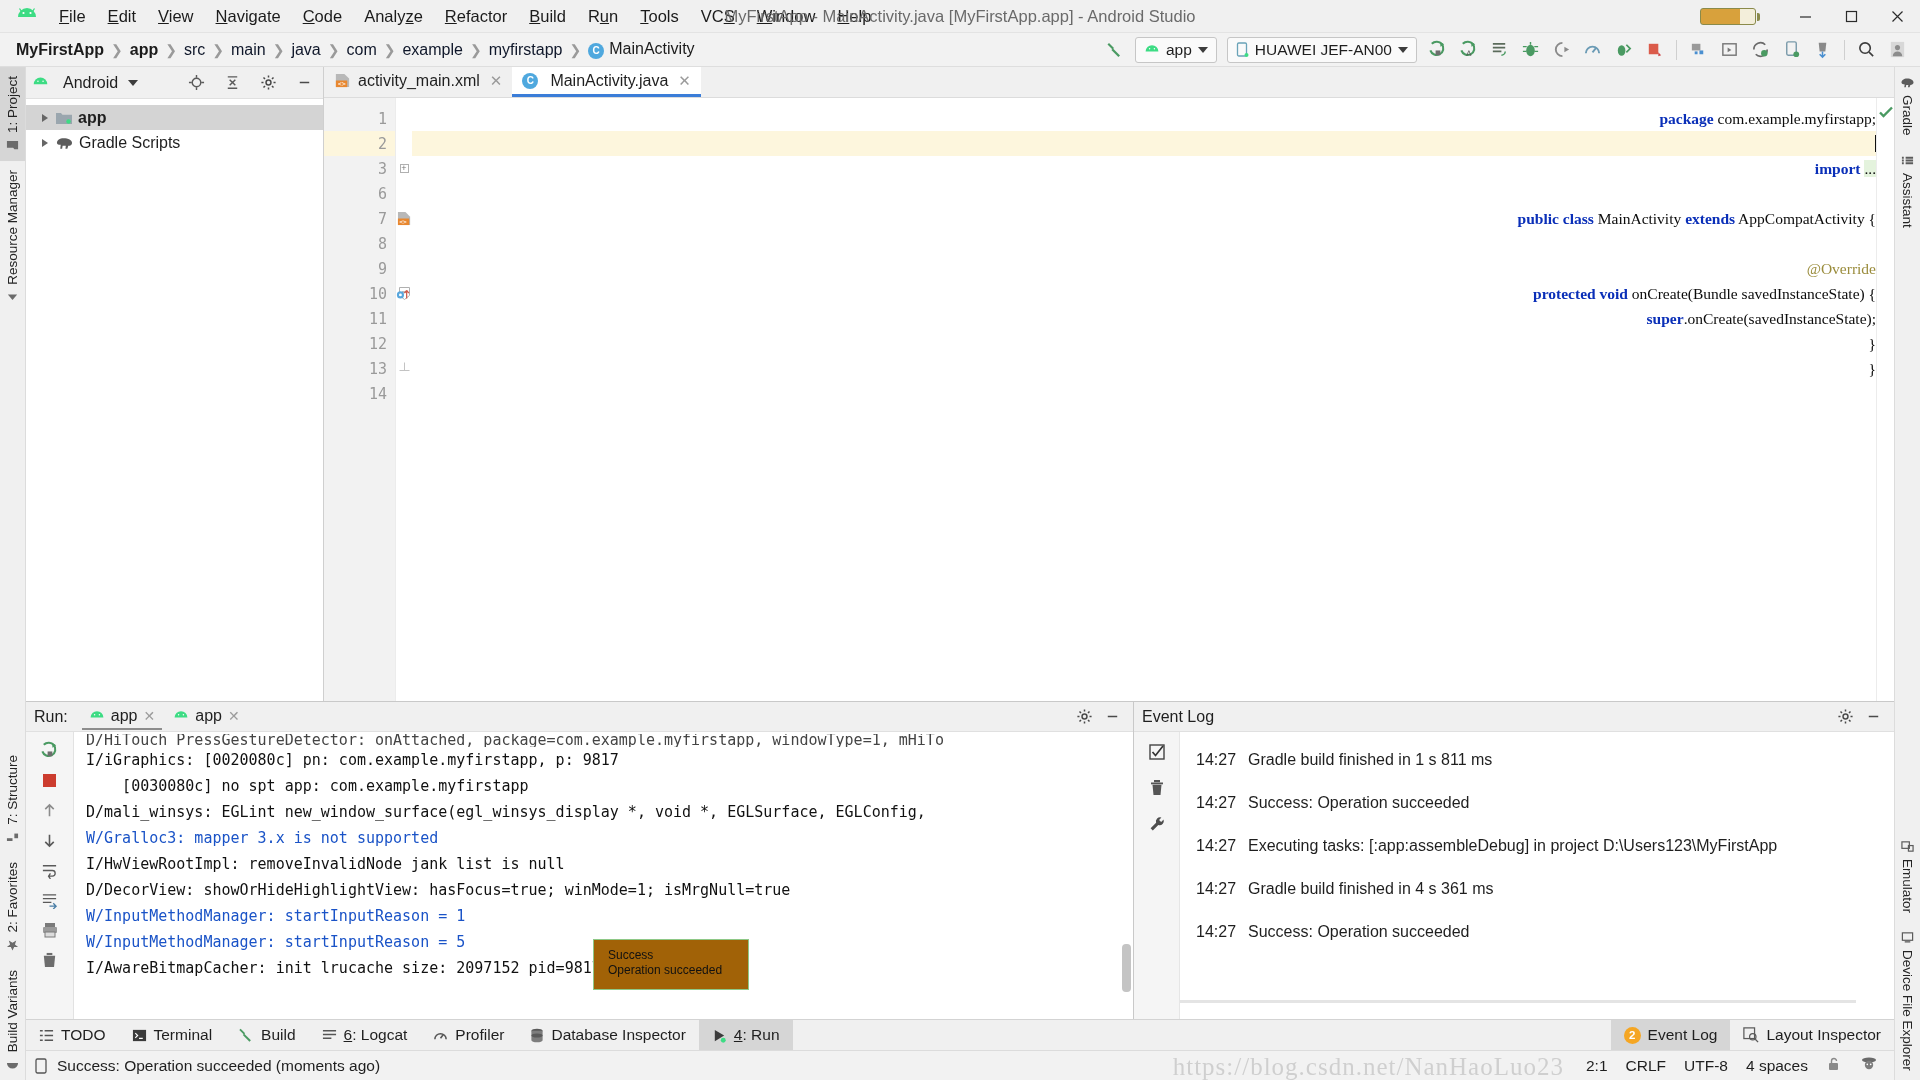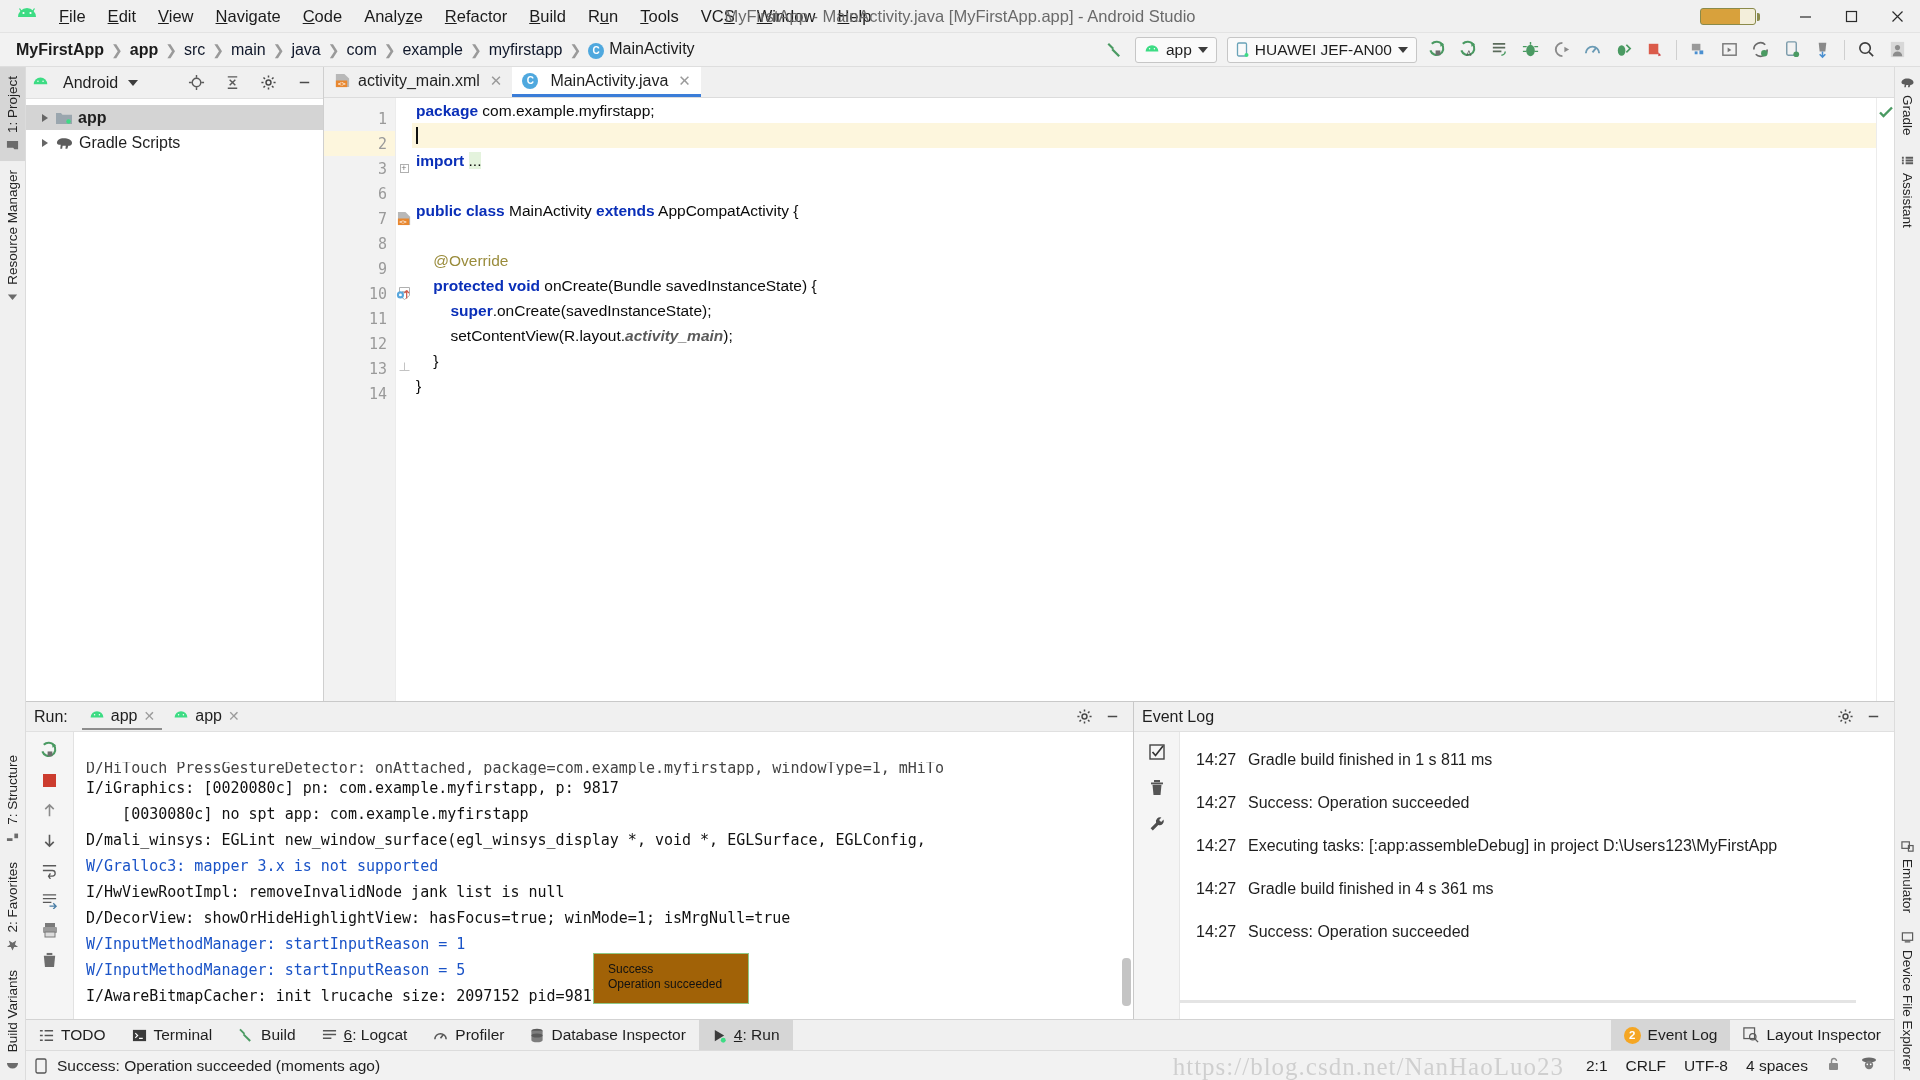--- a/index.html
+++ b/index.html
@@ -102,22 +102,22 @@
     font-family:"DejaVu Sans Mono", monospace; font-size:15px; color:#9a9a9a; padding-top:8px;
     position:relative;
   }
   .gline{ height:25px; display:flex; align-items:center; justify-content:flex-end; padding-right:8px; position:relative; }
   .gline.cur{ background:#fdf6dd; }
   .gmark{ position:absolute; right:-17px; width:16px;height:16px; display:flex;align-items:center;justify-content:center;}
   .foldcol{ width:16px; flex:0 0 16px; background:#fff; padding-top:8px; }
   .fline{ height:25px; display:flex; align-items:center; justify-content:center; }
   .fold{ width:9px;height:9px;border:1px solid #b0b0b0;background:#fff;font-size:9px;line-height:7px;text-align:center;color:#777;}
   .code{
-    flex:1 1 auto; padding-top:0; font-family:Liberation Sans, sans-serif; font-size:15.5px;
-    color:#0b0b0b; min-width:0; overflow:hidden; position:relative;
+    flex:1 1 auto; padding-top:8px; font-family:Liberation Serif, serif; font-size:15.5px;
+    color:#0b0b0b; min-width:0; overflow:hidden; position:relative;text-align:right;
   }
   .cline{ height:25px; line-height:25px; white-space:pre; padding-left:4px; }
   .cline.cur{ background:#fdf6dd; }
   .kw{ color:#0a2fb8; font-weight:bold; }
   .ann{ color:#9a8c3c; }
   .fld{ color:#5b5b5b; font-style:italic; font-weight:bold; }
   .fldbg{ background:#e4f3dd; }
   .caret-bar{ display:inline-block;width:1.5px;height:17px;background:#111;vertical-align:-3px; }
   .markers{ width:18px;flex:0 0 18px;background:#fff;border-left:1px solid #ececec;position:relative; }
 
@@ -128,21 +128,21 @@
   .paneheader .t{ font-size:16px; margin-right:10px; }
   .rtab{ display:flex;align-items:center;gap:6px;font-size:16px;padding:3px 7px;border-bottom:2px solid transparent;cursor:default;}
   .rtab.active{ border-bottom:2px solid #8d8d8d; }
   .rtab .x{ color:#9c9c9c; font-size:14px; }
   .pane-actions{ margin-left:auto; display:flex; align-items:center; gap:2px; }
   .runbody{ flex:1 1 auto; display:flex; min-height:0; }
   .runtools{ width:48px;flex:0 0 48px;background:#f5f5f5;border-right:1px solid #e2e2e2;display:flex;flex-direction:column;align-items:center;padding-top:4px;gap:2px;}
   .rtbtn{ width:30px;height:28px;display:flex;align-items:center;justify-content:center;border-radius:3px;}
   .console{
     flex:1 1 auto; font-family:"DejaVu Sans Mono", monospace; font-size:15px; color:#111;
-    padding:16px 0 0 12px; overflow:hidden; position:relative; background:#fff; min-width:0;margin-top:14px;
+    padding:2px 0 0 12px; overflow:hidden; position:relative; background:#fff; min-width:0;
   }
   .logline{ height:26px; line-height:26px; white-space:pre; }
   .logline.clip{ height:13px; line-height:13px; overflow:hidden; color:#444; }
   .lw{ color:#1a53c7; }
   .toast{
     position:absolute; background:#a16207; border:1px solid #8ec886; padding:8px 14px 10px 14px;
     font-family:"Liberation Sans", sans-serif; font-size:12px; line-height:1.28; color:#111;
   }
   .scrollthumb{ position:absolute; right:2px; background:#c4c4c4; border-radius:4px; width:9px; }
 
@@ -539,21 +539,20 @@
             <div class="code">
               <div class="cline"><span class="kw">package</span><span> com.example.myfirstapp;</span></div>
               <div class="cline cur"><span class="caret-bar"></span></div>
               <div class="cline"><span class="kw">import</span> <span class="fldbg">...</span></div>
               <div class="cline"></div>
               <div class="cline"><span class="kw">public class</span><span> MainActivity </span><span class="kw">extends</span><span> AppCompatActivity {</span></div>
               <div class="cline"></div>
               <div class="cline"><span class="ann">    @Override</span></div>
               <div class="cline"><span class="kw">    protected void</span><span> onCreate(Bundle savedInstanceState) {</span></div>
               <div class="cline"><span class="kw">        super</span><span>.onCreate(savedInstanceState);</span></div>
-              <div class="cline"><span>        setContentView(R.layout.</span><span class="fld">activity_main</span><span>);</span></div>
               <div class="cline"><span>    }</span></div>
               <div class="cline"><span>}</span></div>
             </div>
 
             <div class="markers">
               <svg style="position:absolute;top:6px;left:1px" width="16" height="16" viewBox="0 0 16 16">
                 <path d="M2 8.5l3.5 3.5L14 3.5" fill="none" stroke="#4a9a62" stroke-width="2.4"></path>
               </svg>
             </div>
           </div>

